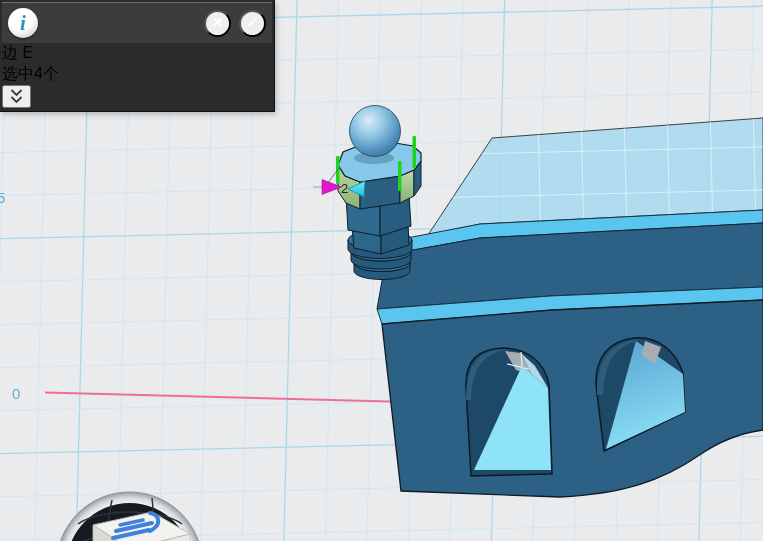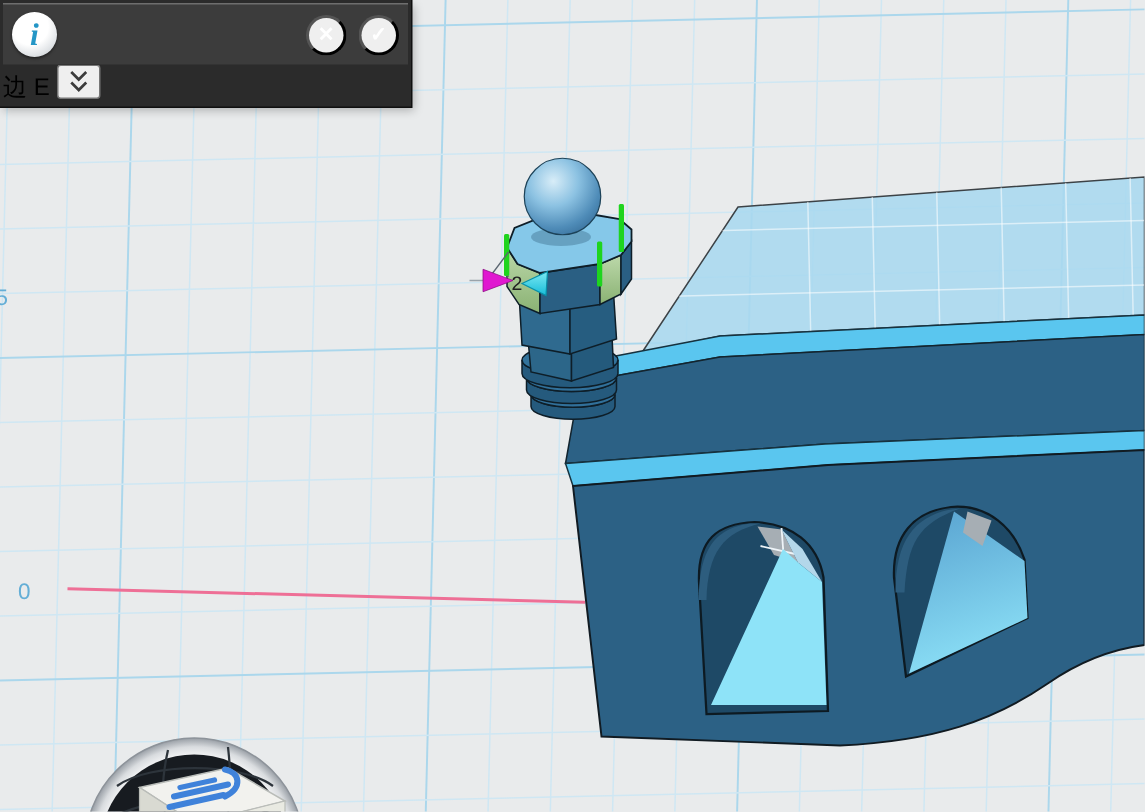--- a/index.html
+++ b/index.html
@@ -272,20 +272,23 @@
     <div class="tb-spacer"></div>
     <button class="tb-btn btn-cancel">
       <span>✕</span>
     </button>
     <button class="tb-btn btn-ok">
       <span>✓</span>
     </button>
   </div>
   <div class="dialog-body">
     <span class="field-label">边 E</span>
+    <div class="field-input">
+      <span>选中4个</span>
+    </div>
     <button class="expander">
       <svg width="13" height="17" viewBox="0 0 13 17">
         <polyline points="1.5,2 6.5,7 11.5,2" fill="none" stroke="#3c3c3c" stroke-width="1.8"></polyline>
         <polyline points="1.5,9 6.5,14 11.5,9" fill="none" stroke="#3c3c3c" stroke-width="1.8"></polyline>
       </svg>
     </button>
   </div>
 </div>
 </div>
 

